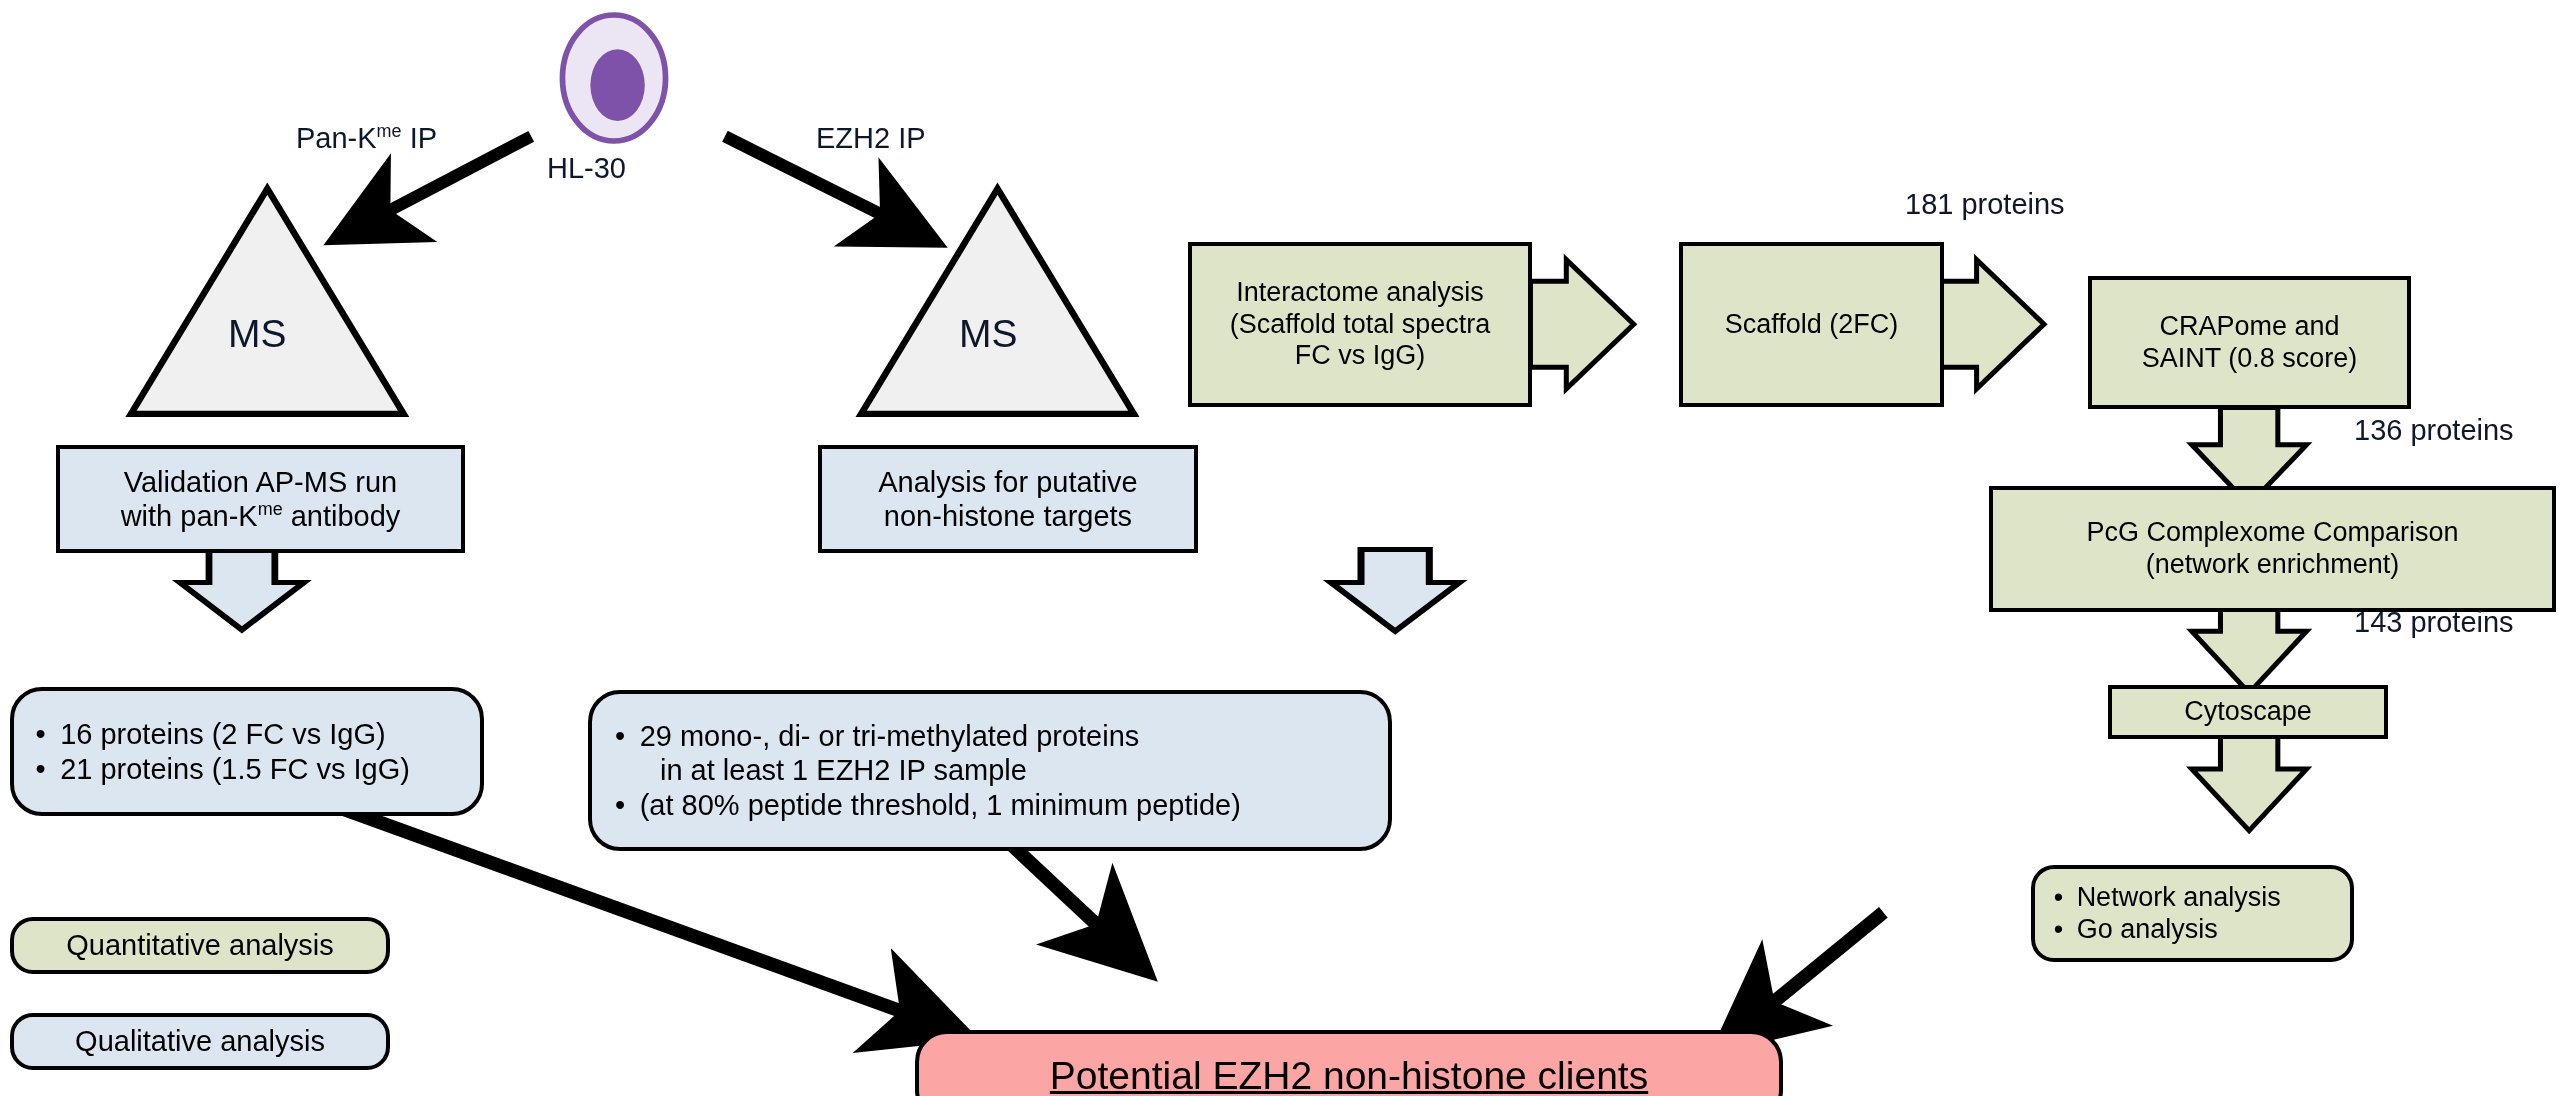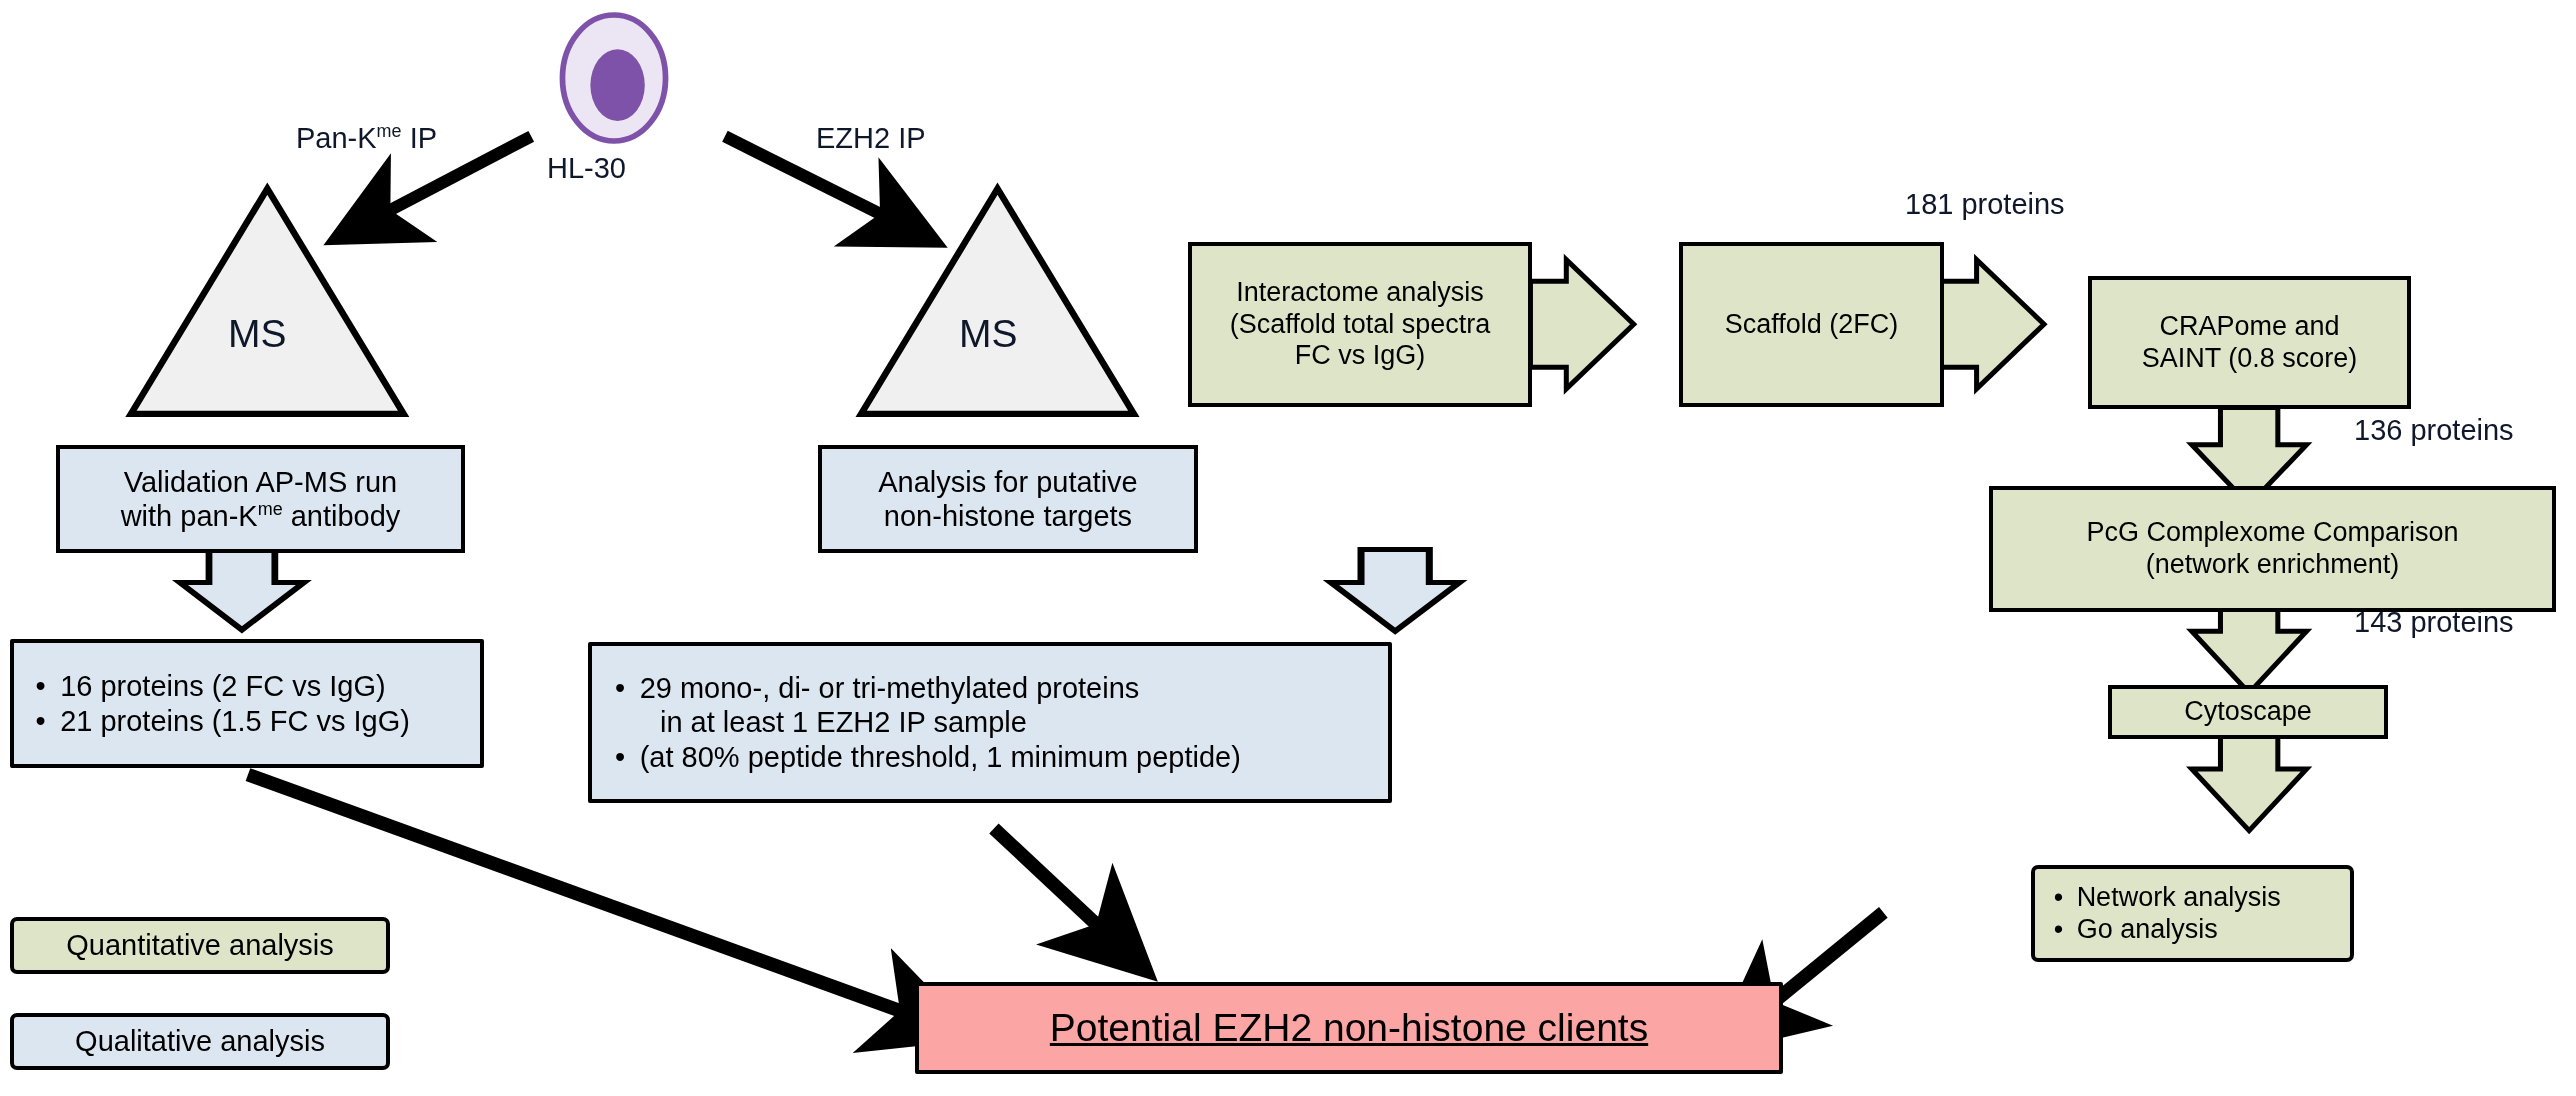--- a/index.html
+++ b/index.html
@@ -31,22 +31,22 @@
     align-items:center;
     justify-content:center;
     text-align:center;
     color:#000;
     font-family:"Liberation Sans", sans-serif;
     line-height:1.18;
   }
   .box-green{background:#dde4c7;}
   .box-blue{background:#dce6f1;}
   .box-grey{background:#fca5a5;text-decoration:underline;}
-  .box-round{border-radius:2px;}
-  .box-round-sm{border-radius:7px;}
+  .box-round{border-radius:32px;margin-top:48px;}
+  .box-round-sm{border-radius:23px;}
   .box-left{justify-content:flex-start;text-align:left;}
 
   .bullets{
     display:block;
     text-align:left;
     width:100%;
   }
   .bullets .bl{
     display:block;
     white-space:nowrap;

